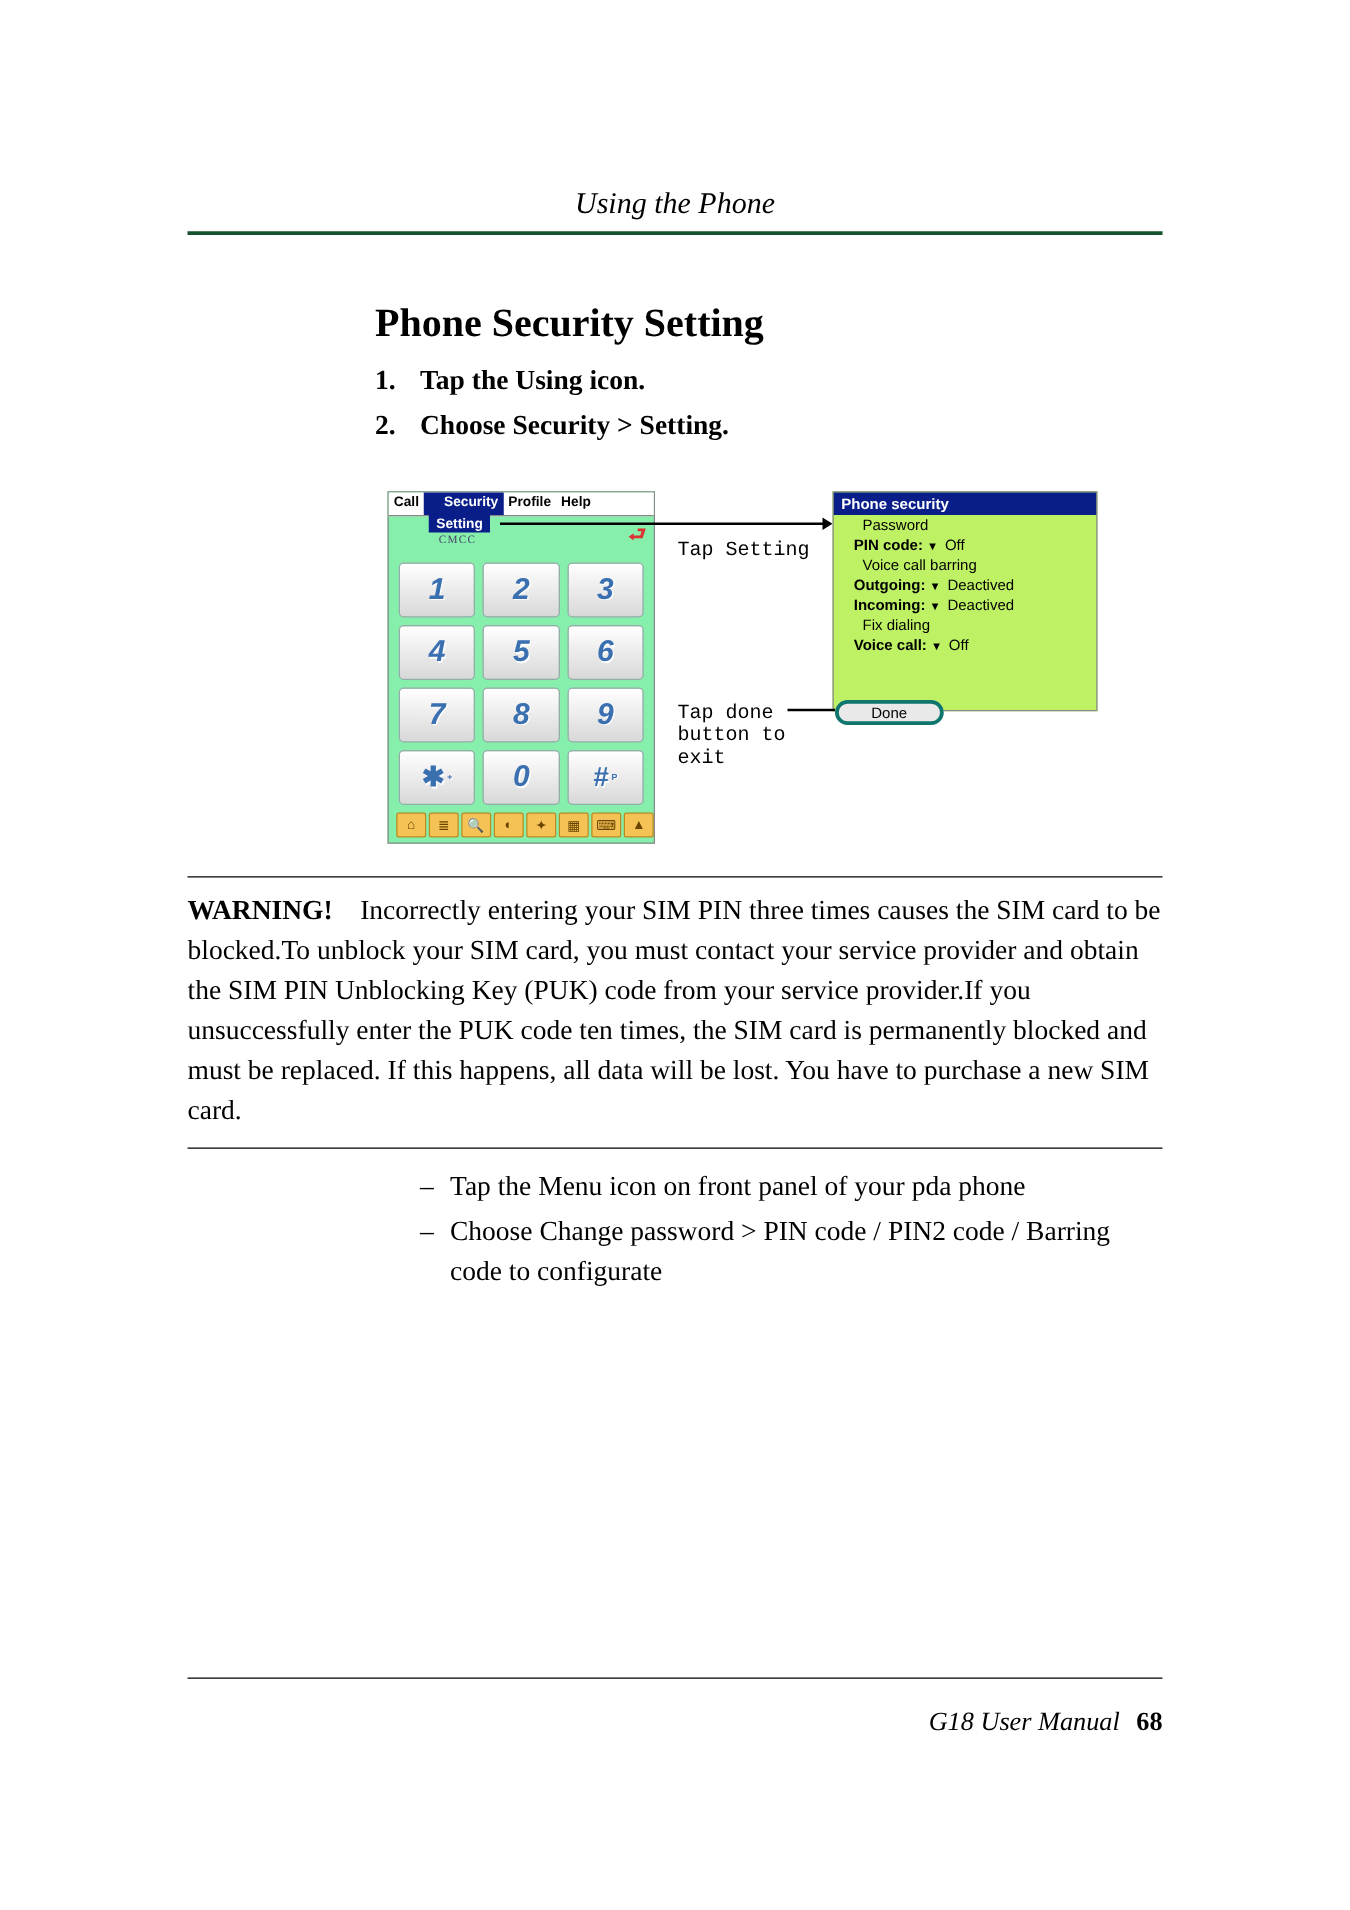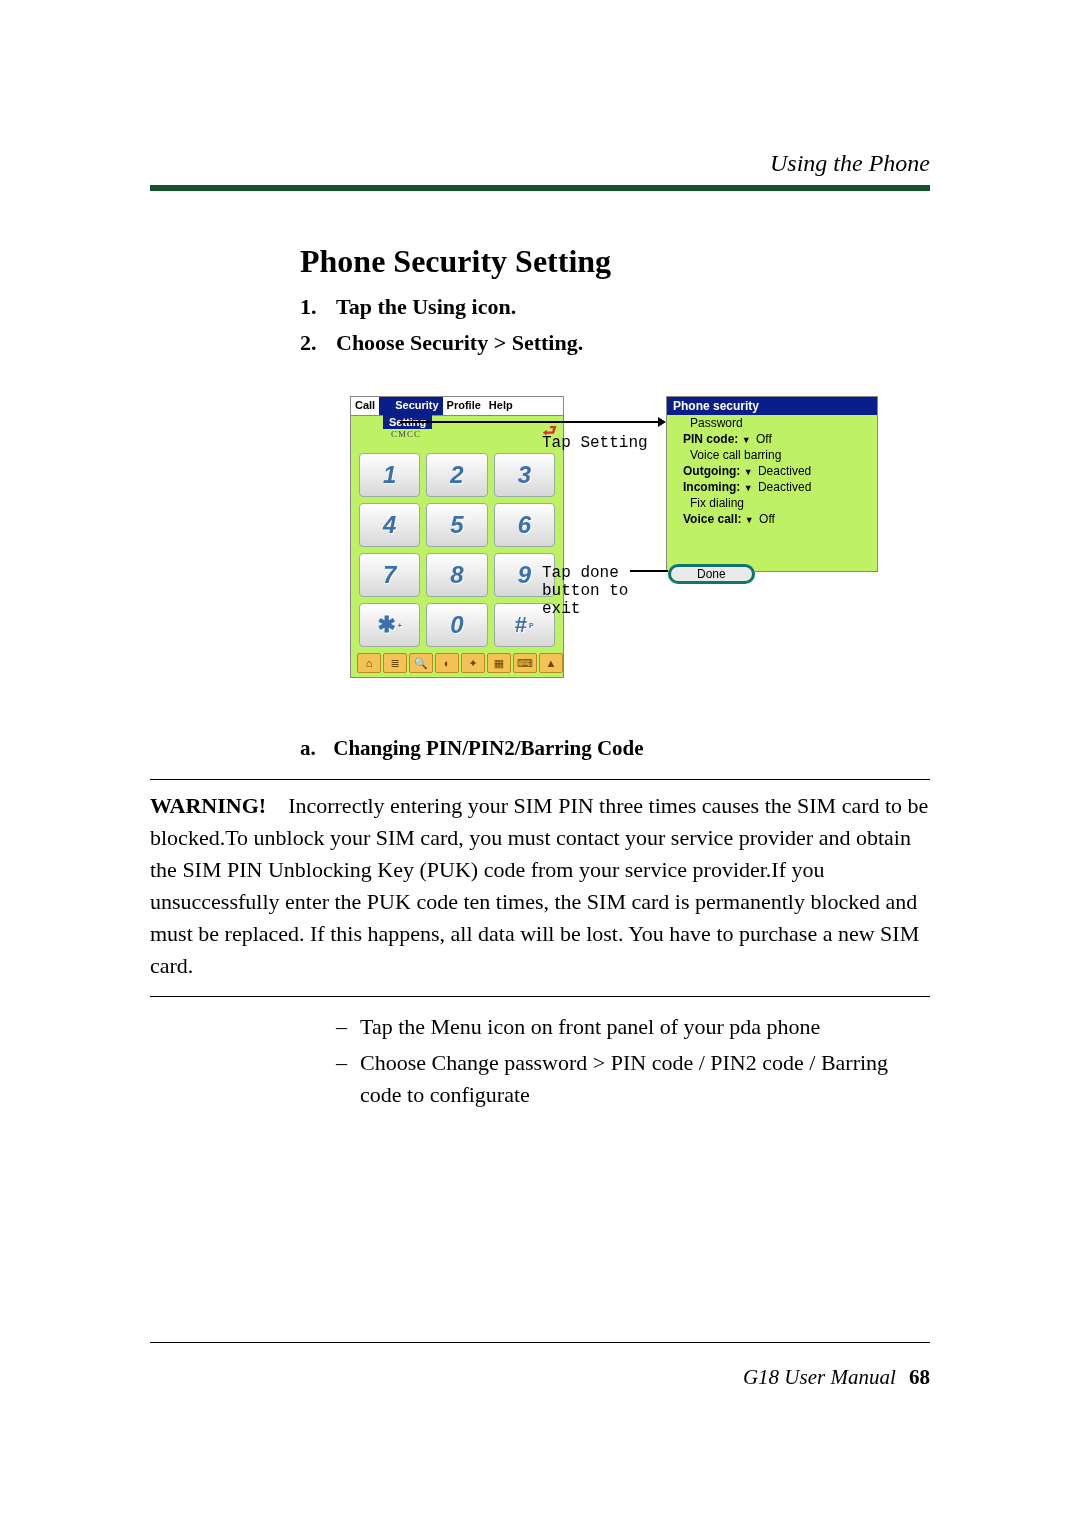--- a/index.html
+++ b/index.html
@@ -13,24 +13,24 @@
     background: #fff;
   }
   .page {
     position: absolute;
     left: 150px;
     top: 150px;
     width: 780px;
     height: 1240px;
   }
   .running-head {
-    text-align: right;
+    text-align: center;
     font-style: italic;
     font-size: 24px;
-    border-bottom: 6px solid #14532d;
+    border-bottom: 3px solid #14532d;
     padding-bottom: 8px;
   }
   .h1 {
     font-weight: bold;
     font-size: 32px;
     margin-top: 52px;
     margin-left: 150px;
   }
   .steps {
     margin-top: 14px;
@@ -48,23 +48,22 @@
     margin-top: 40px;
     margin-left: 160px;
     width: 620px;
     height: 290px;
   }
   .device {
     position: absolute;
     left: 0; top: 0;
     width: 212px;
     height: 280px;
-    background: #bef264;
+    background: #86efac;
     border: 1px solid #888;
-    margin-left: 40px;
   }
   .menubar {
     display: flex;
     background: #fff;
     border-bottom: 1px solid #888;
     height: 18px;
     font-family: Arial, sans-serif;
     font-size: 11px;
     font-weight: bold;
   }
@@ -341,24 +340,20 @@
     </div>
 
     <div class="annot annot2">Tap done button to exit</div>
     <div class="arrow-line2"></div>
     <div class="done-wrap">
       <span class="done-btn">Done</span>
     </div>
 
   </div>
 
-  <div class="sub-h">
-    <span class="lbl">a.</span>
-    <span>Changing PIN/PIN2/Barring Code</span>
-  </div>
 
   <div class="warn-block">
     <span class="warn-label">WARNING!</span>
     &nbsp;&nbsp;
     <span>Incorrectly entering your SIM PIN three times causes the SIM card to be blocked.To unblock your SIM card, you must contact your service provider and obtain the SIM PIN Unblocking Key (PUK) code from your service provider.If you unsuccessfully enter the PUK code ten times, the SIM card is permanently blocked and must be replaced. If this happens, all data will be lost. You have to purchase a new SIM card.</span>
   </div>
 
   <div class="bullets">
     <div class="bul-row">
       <div class="bul-dash">–</div>

